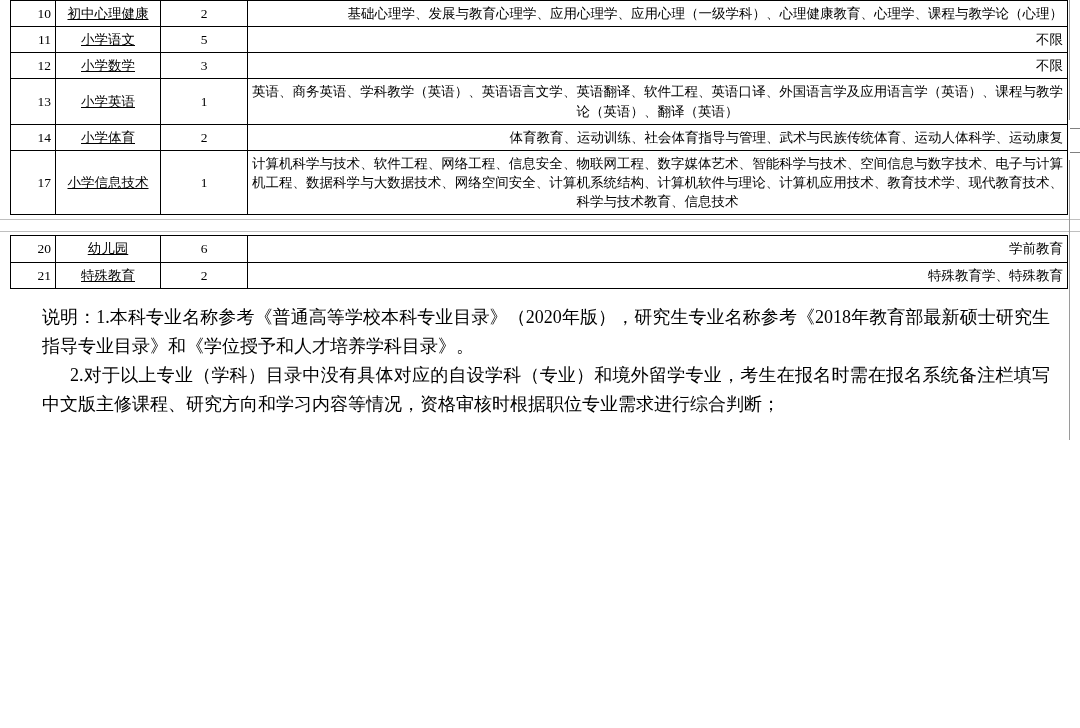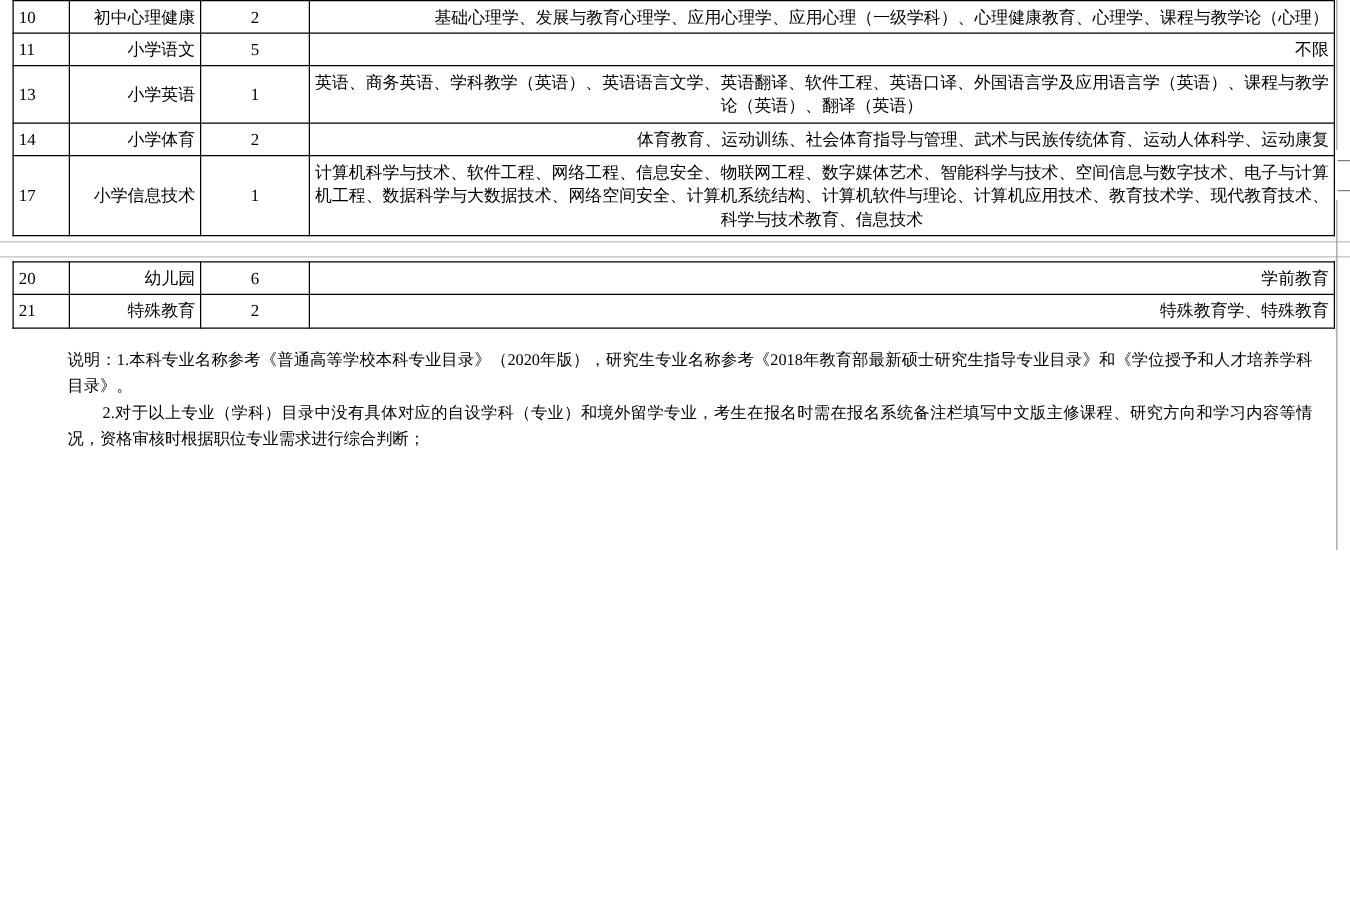--- a/index.html
+++ b/index.html
@@ -26,22 +26,22 @@
     width: 1058px;
     margin-left: 10px;
     font-size: 13.5px;
   }
   table.spec td {
     border: 1px solid #000000;
     padding: 3px 4px;
     vertical-align: middle;
     line-height: 1.42;
   }
-  .col-no    { width: 36px;  text-align: left; margin-top: 10px; }
-  .col-major { width: 96px;  text-align: right; }
+  .col-no    { width: 36px;  text-align: right; margin-top: 10px; }
+  .col-major { width: 96px;  text-align: center; text-decoration: underline; }
   .col-cnt   { width: 78px;  text-align: center; }
   .col-desc  { text-align: right; }
   .desc-left { text-align: justify; text-align-last: center; }
 
   
   .separator {
     position: relative;
     height: 20px;
   }
   .separator .line {
@@ -55,23 +55,23 @@
   .separator .line.bottom { top: 16px; }
 
   
   .edge-mark {
     position: absolute;
     right: 0;
     width: 10px;
     border-left: 1px solid #9a9a9a;
   }
   .notes {
-    margin: 14px 0 0 12px;
+    margin: 14px 0 0 0;
     padding: 0 30px 0 42px;
-    font-size: 13px;
+    font-size: 18px;
     line-height: 1.62;
     text-align: justify;
   }
   .notes p {
     margin: 0;
   }
   .notes .indent {
     text-indent: 28px;
   }
   .tiny-tick {
@@ -89,20 +89,26 @@
       <tr>
         <td class="col-no">10</td>
         <td class="col-major">初中心理健康</td>
         <td class="col-cnt">2</td>
         <td class="col-desc">基础心理学、发展与教育心理学、应用心理学、应用心理（一级学科）、心理健康教育、心理学、课程与教学论（心理）</td>
       </tr>
       <tr>
         <td class="col-no">11</td>
         <td class="col-major">小学语文</td>
         <td class="col-cnt">5</td>
+        <td class="col-desc">不限</td>
+      </tr>
+      <tr>
+        <td class="col-no">12</td>
+        <td class="col-major">小学数学</td>
+        <td class="col-cnt">3</td>
         <td class="col-desc">不限</td>
       </tr>
       <tr>
         <td class="col-no">13</td>
         <td class="col-major">小学英语</td>
         <td class="col-cnt">1</td>
         <td class="col-desc desc-left">英语、商务英语、学科教学（英语）、英语语言文学、英语翻译、软件工程、英语口译、外国语言学及应用语言学（英语）、课程与教学论（英语）、翻译（英语）</td>
       </tr>
       <tr>
         <td class="col-no">14</td>

